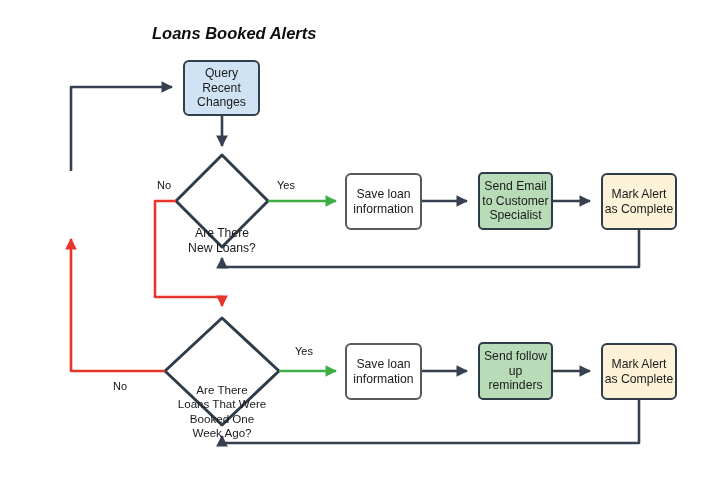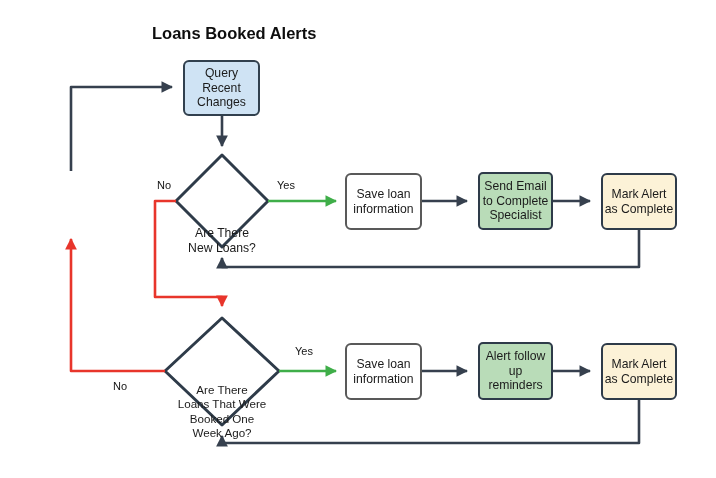--- a/index.html
+++ b/index.html
@@ -12,20 +12,21 @@
     overflow: hidden;
   }
   .wires { position: absolute; left: 0; top: 0; }
   .title {
     position: absolute;
     left: 152px;
     top: 24px;
     font-size: 16.5px;
     font-weight: bold;
     color: #0e0e0e;
+    font-style: italic;
   }
   .node {
     position: absolute;
     display: flex;
     align-items: center;
     justify-content: center;
     text-align: center;
     white-space: pre-line;
     font-size: 12.2px;
     line-height: 1.22;
@@ -101,27 +102,27 @@
   </svg>
 
   <div class="title">Loans Booked Alerts</div>
 
   <div class="node" id="query">Query
 Recent
 Changes</div>
   <div class="node" id="save1">Save loan
 information</div>
   <div class="node" id="email">Send Email
-to Complete
+to Customer
 Specialist</div>
   <div class="node" id="mark1">Mark Alert
 as Complete</div>
   <div class="node" id="save2">Save loan
 information</div>
-  <div class="node" id="followup">Alert follow
+  <div class="node" id="followup">Send follow
 up
 reminders</div>
   <div class="node" id="mark2">Mark Alert
 as Complete</div>
 
   <div class="diamond-label" id="d1label">Are There
 New Loans?</div>
   <div class="diamond-label" id="d2label">Are There
 Loans That Were
 Booked One

